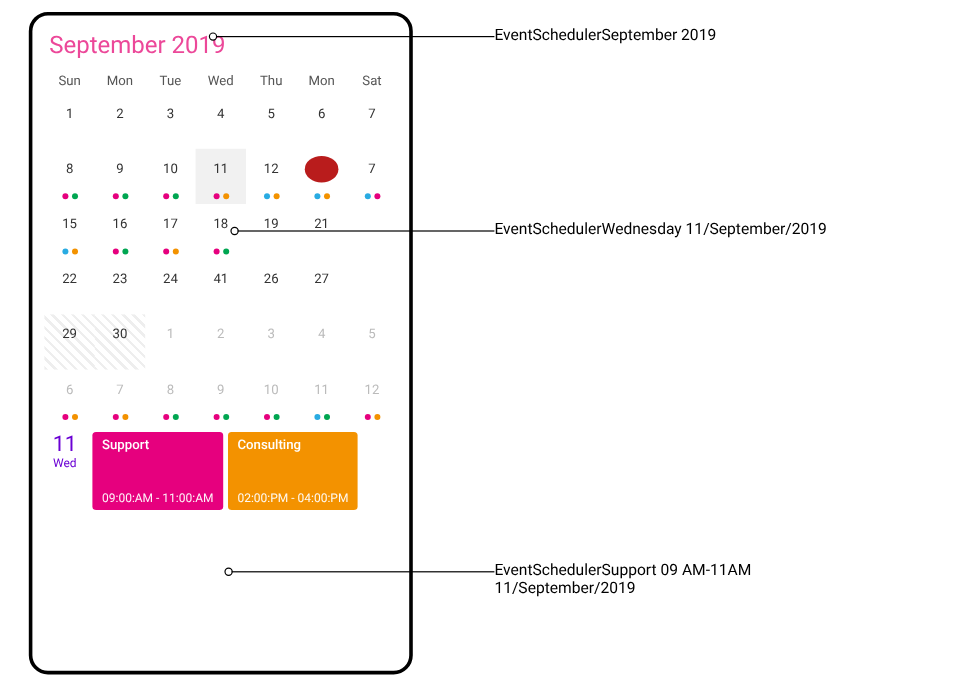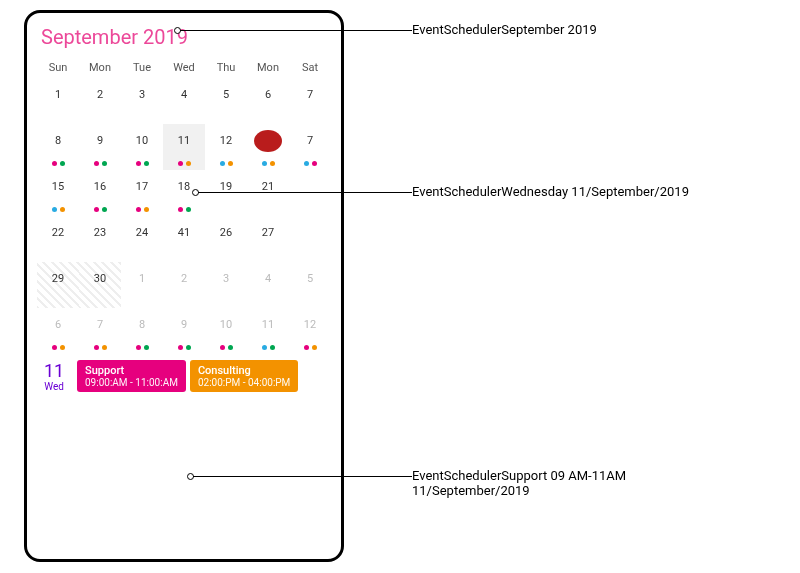--- a/index.html
+++ b/index.html
@@ -33,21 +33,21 @@
   .day-cell.highlight .day-num { background: #b91c1c; color: #fff; font-weight: 600; padding-left: 28px; }
   .dots { position: absolute; bottom: 4px; left: 0; right: 0; display: flex; justify-content: center; gap: 3px; }
   .dot { width: 5px; height: 5px; border-radius: 50%; }
   .event-panel { display: flex; margin-top: 6px; gap: 6px; }
   .event-date { width: 34px; text-align: center; }
   .event-date .num { font-size: 18px; color: #6a00d4; font-weight: 400; }
   .event-date .wd { font-size: 10px; color: #6a00d4; }
   .event-list { flex: 1; display: flex; flex-direction: row; gap: 4px; }
   .event-item { border-radius: 3px; padding: 4px 8px; color: #fff; }
   .event-item .title { font-size: 11px; font-weight: 500; }
-  .event-item .time { font-size: 10px; opacity: 0.95; }
+  .event-item .time { font-size: 10px; opacity: 0.95; margin-top: 33px; }
 
   
   .callout { position: absolute; font-size: 13px; color: #000; }
   .callout .line { position: absolute; height: 1px; background: #000; top: 8px; right: 100%; }
   .callout .cap { position: absolute; width: 7px; height: 7px; border: 1px solid #000; border-radius: 50%; background: #fff; top: 5px; }
 </style>
 </head>
 <body>
 
 <div class="phone-frame">

